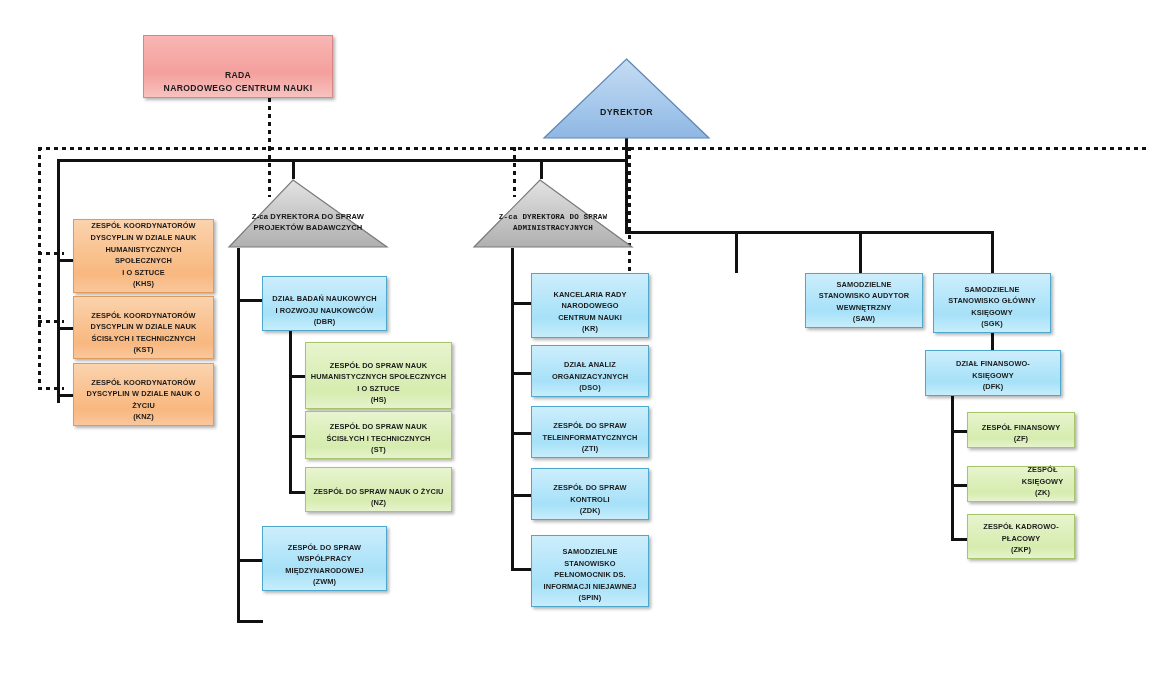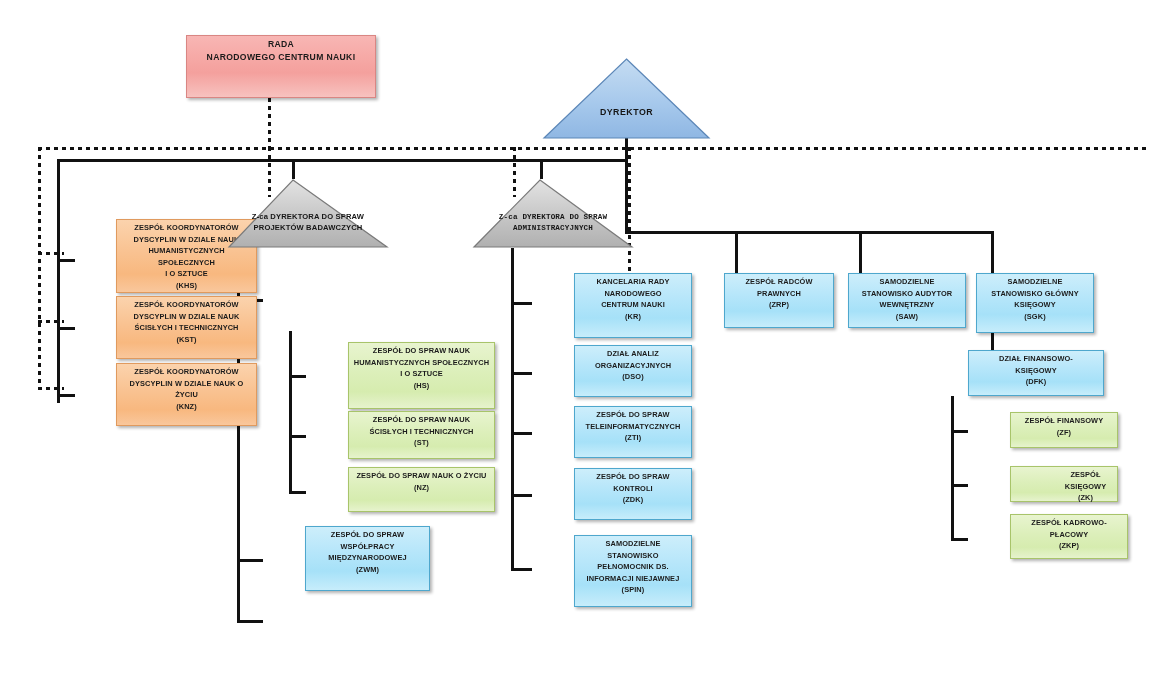--- a/index.html
+++ b/index.html
@@ -14,33 +14,32 @@
     height:679px;
     overflow:hidden;
     background:#ffffff;
   }
 
   
   .node{
     position:absolute;
     box-sizing:border-box;
     display:flex;
-    align-items:flex-start;
+    align-items:flex-end;
     justify-content:center;
     text-align:center;
     font-size:7.4px;
     line-height:11.6px;
     letter-spacing:.1px;
     color:#1b1b1b;
     font-weight:600;
     border:1px solid #7a9cb5;
     padding:2px 3px;
     z-index:6;
     box-shadow:2px 2px 3px rgba(0,0,0,.30);
-    margin-left:43px;
   }
   .node span{display:block;width:100%;}
 
   
   .red{
     background:linear-gradient(180deg,#f8b6b4 0%,#f6a9a6 35%,#f4a09d 60%,#f7c2bf 100%);
     border:1px solid #d98683;
     font-size:8.6px;
     line-height:13px;
     letter-spacing:.35px;
@@ -242,20 +241,27 @@
 
   <div class="node orange" style="left:73px;top:363px;width:141px;height:63px;">
     <div>
       <span>ZESPÓŁ KOORDYNATORÓW</span>
       <span>DYSCYPLIN W DZIALE NAUK O</span>
       <span>ŻYCIU</span>
       <span>(KNZ)</span>
     </div>
   </div>
 
+  <div class="node blue" style="left:262px;top:276px;width:125px;height:55px;">
+    <div>
+      <span>DZIAŁ BADAŃ NAUKOWYCH</span>
+      <span>I ROZWOJU NAUKOWCÓW</span>
+      <span>(DBR)</span>
+    </div>
+  </div>
 
   <div class="node green" style="left:305px;top:342px;width:147px;height:67px;">
     <div>
       <span>ZESPÓŁ DO SPRAW NAUK</span>
       <span>HUMANISTYCZNYCH SPOŁECZNYCH</span>
       <span>I O SZTUCE</span>
       <span>(HS)</span>
     </div>
   </div>
 
@@ -320,27 +326,20 @@
   <div class="node blue" style="left:531px;top:535px;width:118px;height:72px;">
     <div>
       <span>SAMODZIELNE</span>
       <span>STANOWISKO</span>
       <span>PEŁNOMOCNIK DS.</span>
       <span>INFORMACJI NIEJAWNEJ</span>
       <span>(SPIN)</span>
     </div>
   </div>
 
-  <div class="node blue" style="left:681px;top:273px;width:110px;height:55px;">
-    <div>
-      <span>ZESPÓŁ RADCÓW</span>
-      <span>PRAWNYCH</span>
-      <span>(ZRP)</span>
-    </div>
-  </div>
 
   <div class="node blue" style="left:805px;top:273px;width:118px;height:55px;">
     <div>
       <span>SAMODZIELNE</span>
       <span>STANOWISKO AUDYTOR</span>
       <span>WEWNĘTRZNY</span>
       <span>(SAW)</span>
     </div>
   </div>
 
@@ -368,21 +367,21 @@
     </div>
   </div>
 
   <div class="node green" style="left:967px;top:466px;width:108px;height:36px;padding-left:46px;">
     <div>
       <span>ZESPÓŁ KSIĘGOWY</span>
       <span>(ZK)</span>
     </div>
   </div>
 
-  <div class="node green" style="left:967px;top:514px;width:118px;height:45px;">
+  <div class="node green" style="left:967px;top:514px;width:108px;height:45px;">
     <div>
       <span>ZESPÓŁ KADROWO-</span>
       <span>PŁACOWY</span>
       <span>(ZKP)</span>
     </div>
   </div>
 
 </div>
 
 </body></html>

